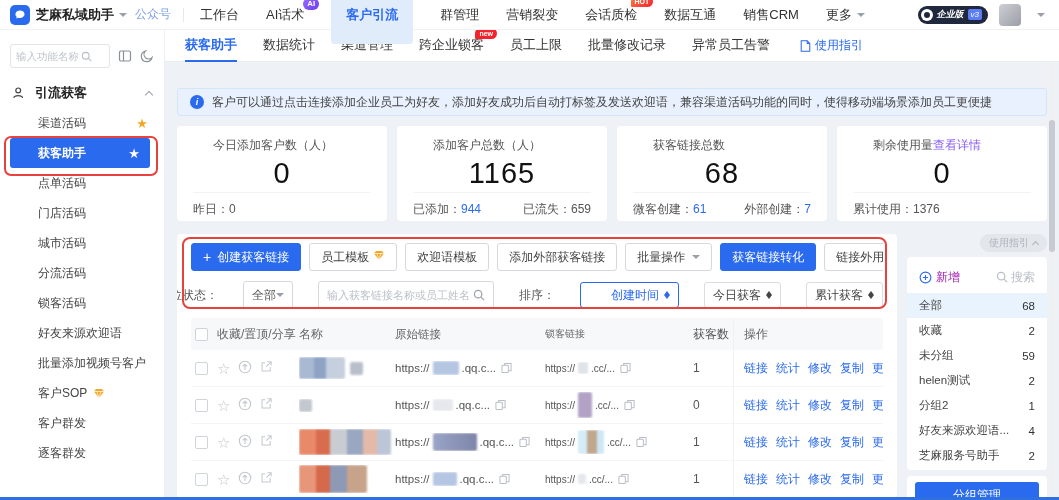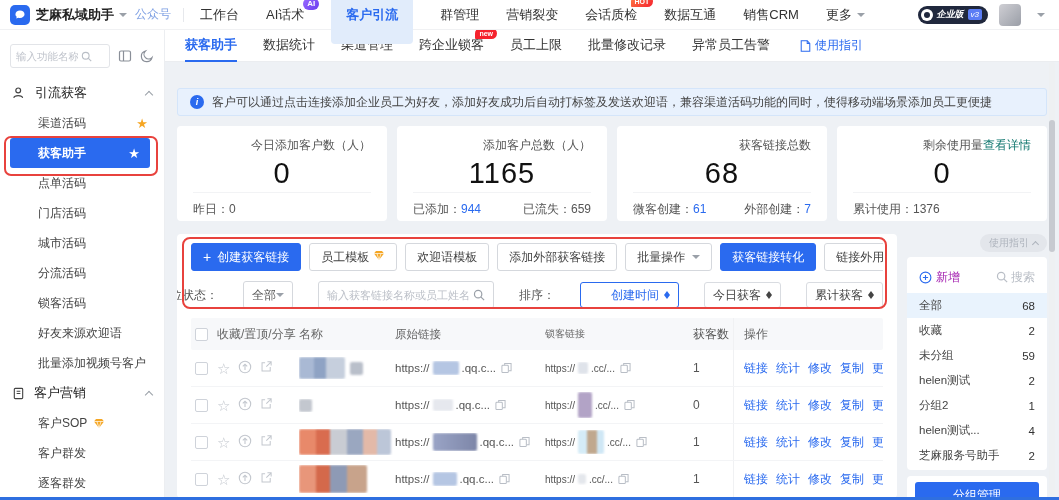--- a/index.html
+++ b/index.html
@@ -30,21 +30,21 @@
   
   .app { display:flex; height:470px; }
 
   
   .sidebar { width:165px; background:#fff; border-right:1px solid #eceef1; position:relative; padding-top:14px; flex-shrink:0; overflow:hidden; }
   .side-search-row { display:flex; align-items:center; gap:8px; padding:0 10px; margin-bottom:10px; }
   .side-search { flex:1; display:flex; align-items:center; border:1px solid #e2e4e8; border-radius:3px; height:24px; padding:0 5px; gap:3px; min-width:0; }
   .side-search input { border:none; outline:none; width:62px; font-size:10.5px; color:#666; background:transparent; }
   .side-search input::placeholder { color:#c0c4cc; }
   .icon-btn { display:flex; align-items:center; justify-content:center; cursor:pointer; }
-  .sec-head { display:flex; align-items:center; height:30px; padding:0 12px; font-weight:normal; font-size:13px; color:#222; gap:9px; }
+  .sec-head { display:flex; align-items:center; height:30px; padding:0 12px; font-weight:bold; font-size:13px; color:#222; gap:9px; }
   .sec-caret { margin-left:auto; width:6px; height:6px; border-left:1.5px solid #9aa0a8; border-top:1.5px solid #9aa0a8; transform:rotate(45deg); margin-top:3px; }
   .side-item { height:30px; display:flex; align-items:center; padding:0 16px 0 38px; font-size:12px; color:#444; cursor:pointer; white-space:nowrap; }
   .side-item .star { margin-left:auto; font-size:13px; line-height:1; }
   .star-orange { color:#f6a623; }
   .star-white { color:#fff; }
   .side-item.active { background:#2a6aef; color:#fff; border-radius:3px; margin:0 14px 0 10px; padding:0 10px 0 28px; font-weight:bold; }
   .gem { margin-left:6px; display:inline-flex; }
   .red-rect-1 { position:absolute; left:4px; top:106px; width:154px; height:40px; border:2px solid #e8423d; border-radius:7px; pointer-events:none; z-index:4; }
 
   
@@ -55,22 +55,22 @@
   .badge-new { position:absolute; top:-2px; right:-13px; background:#f5222d; color:#fff; font-size:7px; line-height:9px; padding:1px 4px; border-radius:6px 6px 6px 1px; font-weight:bold; }
   .guide { color:#2a6aef; display:flex; gap:4px; align-items:center; font-size:12px; margin-left:4px; cursor:pointer; white-space:nowrap; }
 
   .content { flex:1; background:#eef1f5; padding:26px 12px 0; position:relative; overflow:hidden; }
 
   .notice { height:28px; background:#e8f1fd; border:1px solid #d4e5fa; border-radius:3px; display:flex; align-items:center; gap:8px; padding:0 12px; color:#444; font-size:12px; margin-bottom:10px; overflow:hidden; white-space:nowrap; }
   .info-ico { width:14px; height:14px; border-radius:50%; background:#2a6aef; color:#fff; font-size:9px; font-weight:bold; font-style:italic; display:flex; align-items:center; justify-content:center; flex-shrink:0; }
 
   .stats { display:flex; gap:10px; margin-bottom:13px; }
   .card { flex:1; background:#fff; border-radius:4px; padding:11px 16px 8px; height:95px; min-width:0; }
-  .card-top { display:flex; justify-content:flex-end; align-items:center; font-size:12px; color:#555; white-space:nowrap; }
-  .card-link { color:#0f766e; cursor:pointer; }
+  .card-top { display:flex; justify-content:flex-start; align-items:center; font-size:12px; color:#555; white-space:nowrap;margin-left:20px; }
+  .card-link { color:#8b5cf6; cursor:pointer; }
   .card-val { text-align:center; font-size:29px; color:#111; line-height:38px; border-bottom:1px solid #f2f3f5; letter-spacing:1px; }
   .card-foot { display:flex; justify-content:space-between; padding-top:8px; font-size:12px; color:#555; white-space:nowrap; }
   .blue { color:#2a6aef; }
 
   .lower { display:flex; gap:10px; align-items:flex-start; }
   .list-card { flex:1; background:#fff; border-radius:4px; padding:8px 14px 0; position:relative; height:264px; overflow:hidden; min-width:0; }
   .red-rect-2 { position:absolute; left:5px; top:3px; right:10px; height:72px; border:2px solid #e8423d; border-radius:8px; pointer-events:none; z-index:4; }
 
   .tb-row1 { display:flex; align-items:center; gap:8px; height:30px; margin-bottom:8px; flex-wrap:nowrap; overflow:hidden; }
   .btn { height:28px; display:inline-flex; align-items:center; gap:4px; padding:0 11px; border:1px solid #d5d8dd; border-radius:3px; background:#fff; color:#444; font-size:12px; cursor:pointer; white-space:nowrap; }
@@ -234,28 +234,20 @@
     <div class="side-item">
         <span>锁客活码</span>
       </div>
     <div class="side-item">
         <span>好友来源欢迎语</span>
       </div>
     <div class="side-item">
         <span>批量添加视频号客户</span>
       </div>
 
-    <div class="sec-head">
-      <svg width="13" height="13" viewBox="0 0 14 14">
-          <rect x="2.5" y="1.5" width="9" height="11" rx="1" fill="none" stroke="#444" stroke-width="1.2"></rect>
-          <path d="M5 4.6h4M5 7.1h4" stroke="#444" stroke-width="1.1"></path>
-        </svg>
-      <span>客户营销</span>
-      <span class="sec-caret"></span>
-    </div>
     <div class="side-item">
         <span>客户SOP</span>
         <span class="gem">
           <svg width="12" height="11" viewBox="0 0 12 11">
             <path d="M1 3.5L3 1h6l2 2.5L6 10z" fill="#f5a623"></path>
             <path d="M1 3.5h10M4 3.5L6 10l2-6.5" stroke="#fff" stroke-width=".7" fill="none"></path>
           </svg>
         </span>
       </div>
     <div class="side-item">
@@ -658,21 +650,21 @@
               </div>
             <div class="group-item">
                 <span>helen测试</span>
                 <span class="cnt">2</span>
               </div>
             <div class="group-item">
                 <span>分组2</span>
                 <span class="cnt">1</span>
               </div>
             <div class="group-item">
-                <span>helen测试...</span>
+                <span>好友来源欢迎语...</span>
                 <span class="cnt">4</span>
               </div>
             <div class="group-item">
                 <span>芝麻服务号助手</span>
                 <span class="cnt">2</span>
               </div>
           </div>
           <div class="manage-card">
             <button class="manage-btn">分组管理</button>
           </div>

